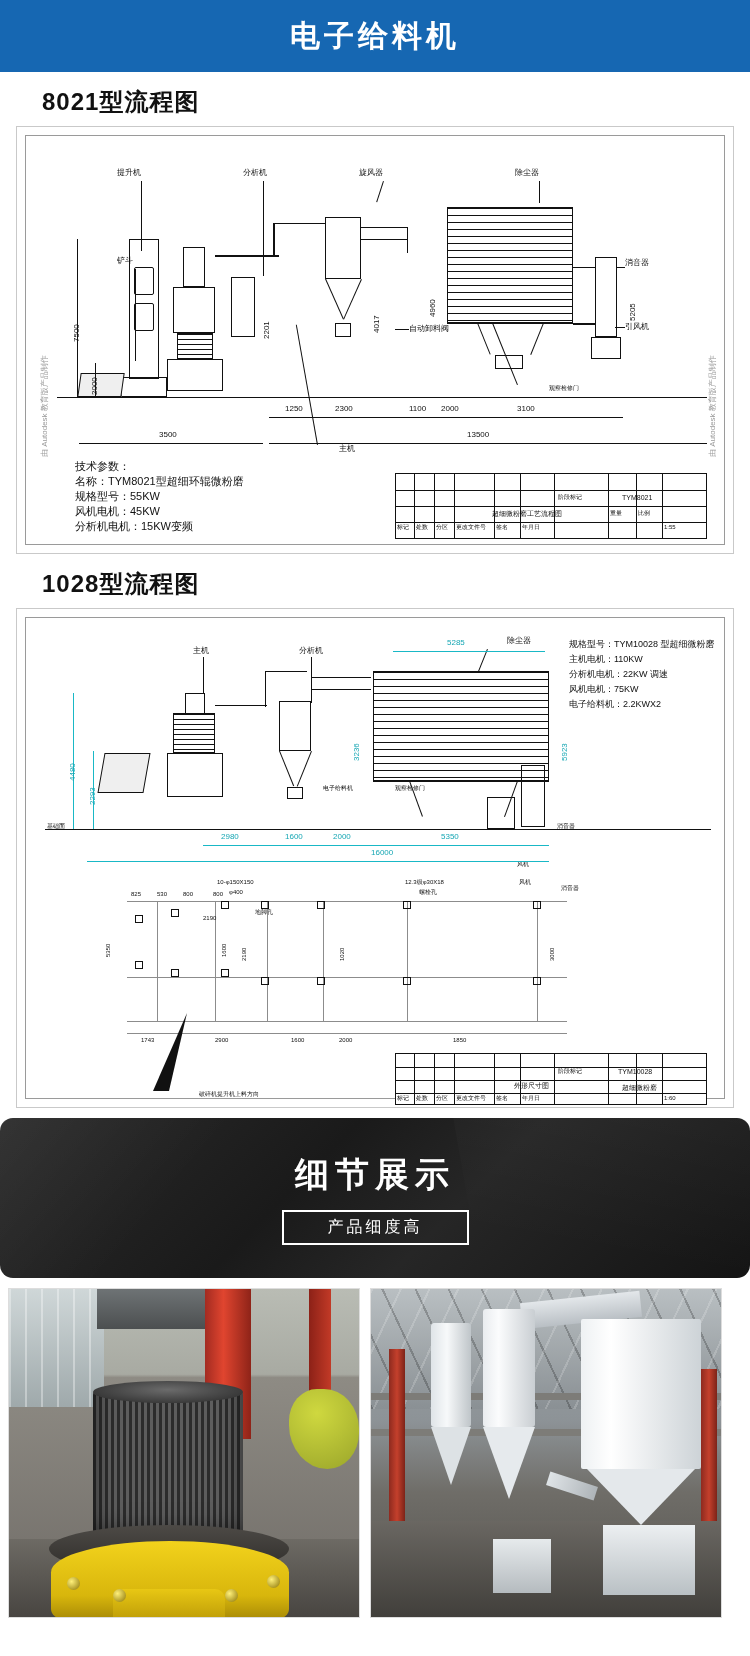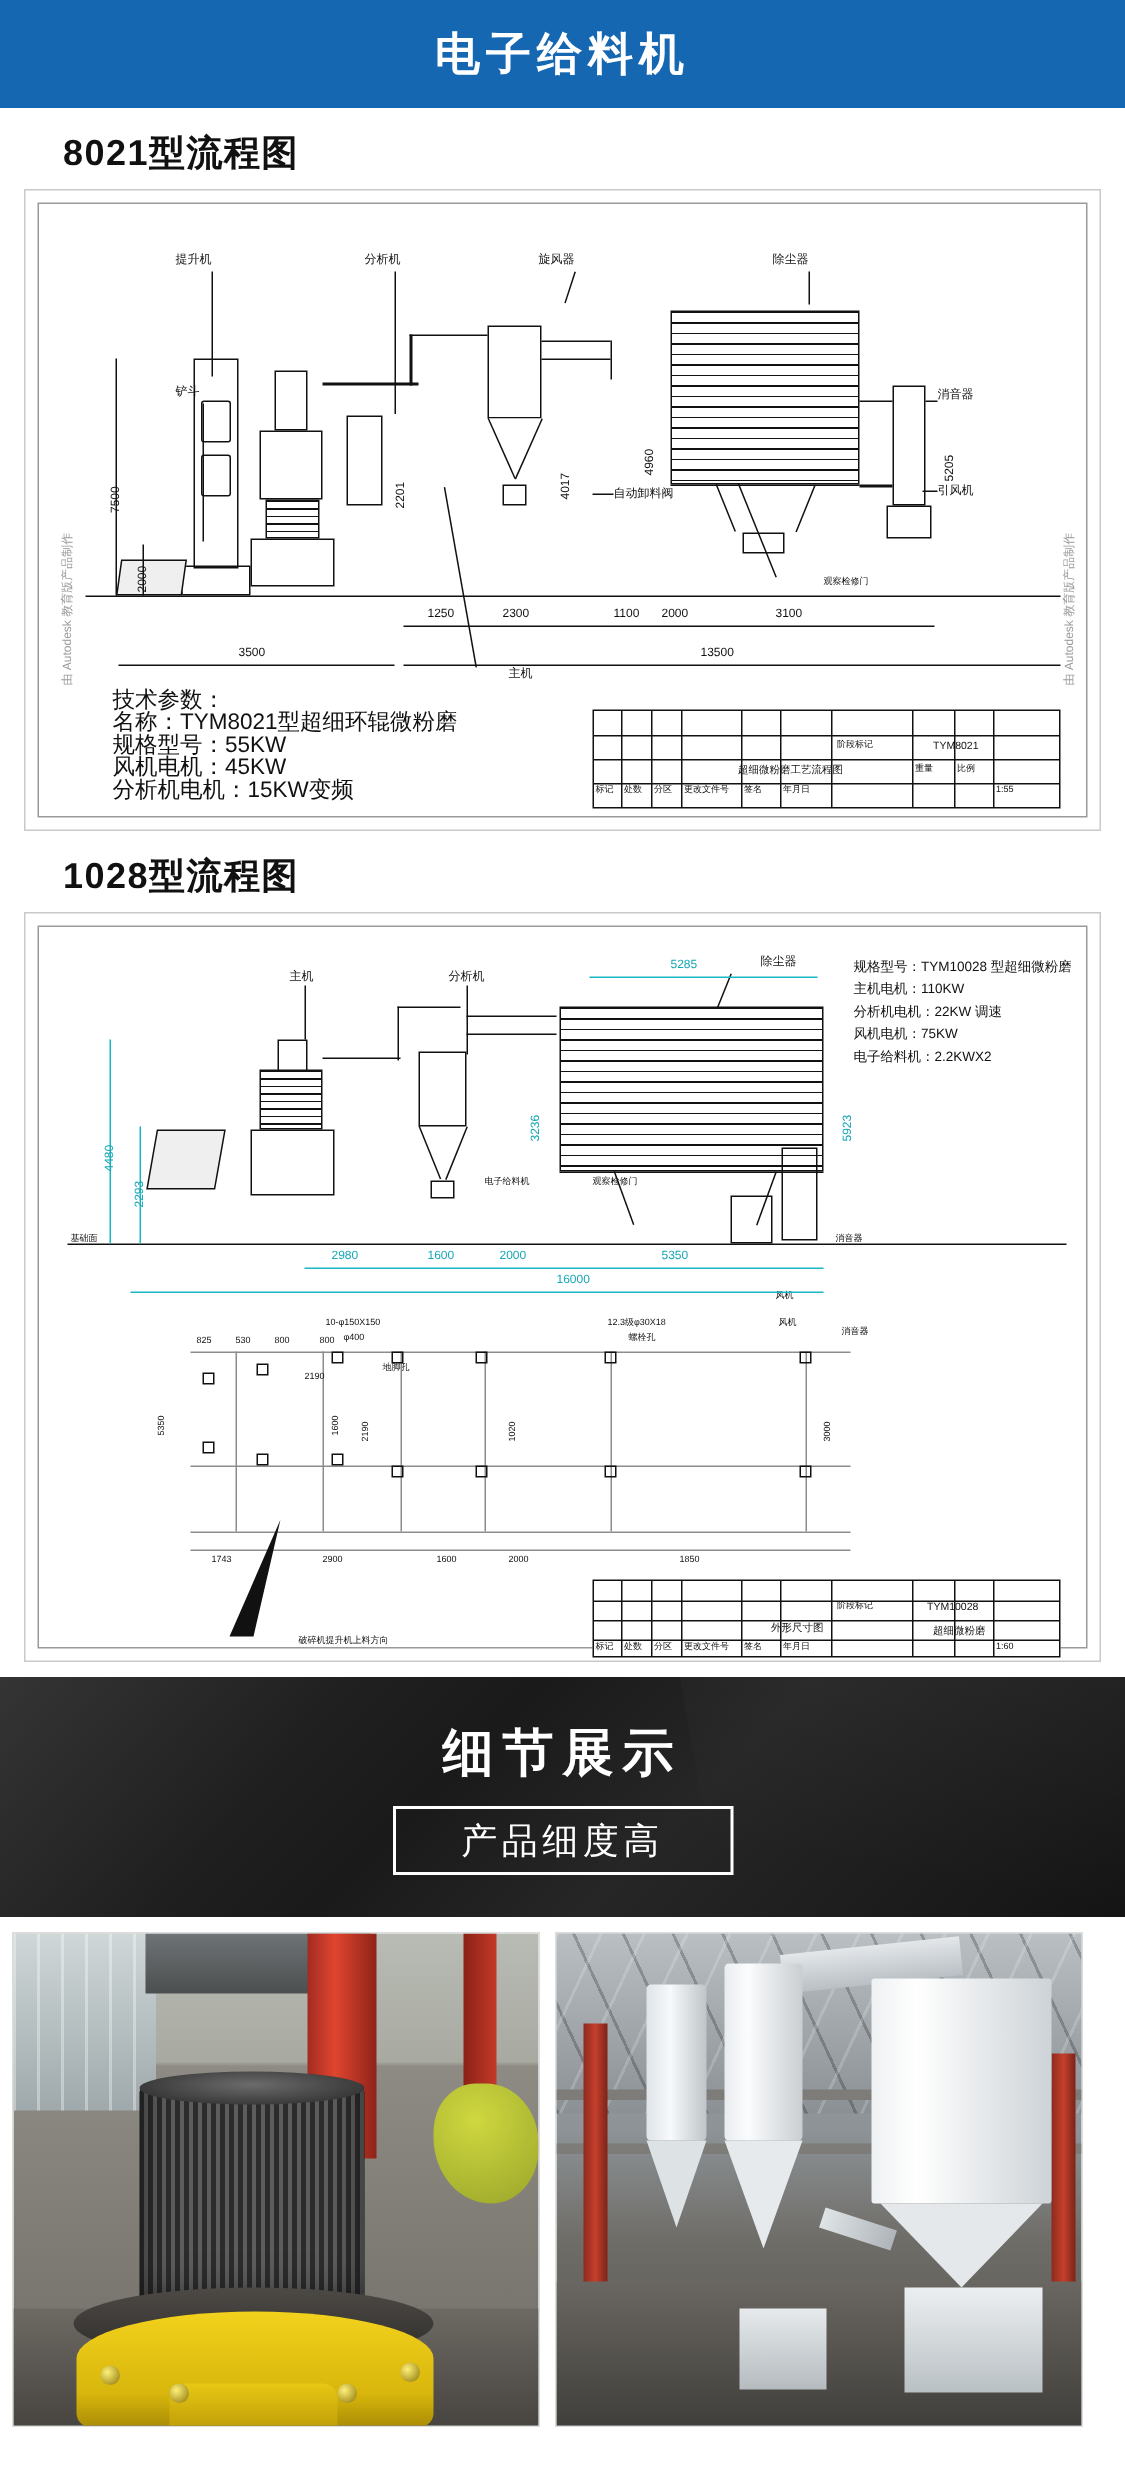--- a/index.html
+++ b/index.html
@@ -112,38 +112,39 @@
   .titleblock {
     position: absolute;
     border: 1px solid #111;
     background: #fff;
     font-size: 7px;
   }
   .tb-row { position: absolute; background: #111; height: 1px; left: 0; right: 0; }
   .tb-col { position: absolute; background: #111; width: 1px; top: 0; bottom: 0; }
 
   
-  .params { position: absolute; font-size: 15px; line-height: 15px; color: #111; }
+  .params { position: absolute; font-size: 11px; line-height: 15px; color: #111; }
   .params div { white-space: nowrap; }
   .specs { position: absolute; font-size: 9px; line-height: 15px; color: #111; }
   .specs div { white-space: nowrap; }
 
   
   .detail-banner {
     margin-top: 10px;
     height: 160px;
     background:
       linear-gradient(135deg, #2b2b2b 0%, #1a1a1a 40%, #262626 60%, #141414 100%),
       #1c1c1c;
     position: relative;
     display: flex;
     flex-direction: column;
     align-items: center;
     justify-content: center;
     overflow: hidden;
+    border-radius: 13px;
   }
   .detail-banner::before {
     content: "";
     position: absolute;
     left: -40px; top: -60px;
     width: 300px; height: 300px;
     background: linear-gradient(115deg, rgba(255,255,255,0.06), rgba(255,255,255,0) 60%);
     transform: rotate(15deg);
   }
   .detail-banner::after {
@@ -162,21 +163,21 @@
     position: relative;
     z-index: 2;
     margin-bottom: 12px;
   }
   .detail-sub {
     position: relative;
     z-index: 2;
     border: 2px solid #ffffff;
     padding: 5px 44px;
     color: #fff;
-    font-size: 24px;
+    font-size: 16px;
     letter-spacing: 3px;
   }
 
   
   .photos {
     display: flex;
     gap: 10px;
     padding: 10px 8px 12px 8px;
   }
   .photo {

